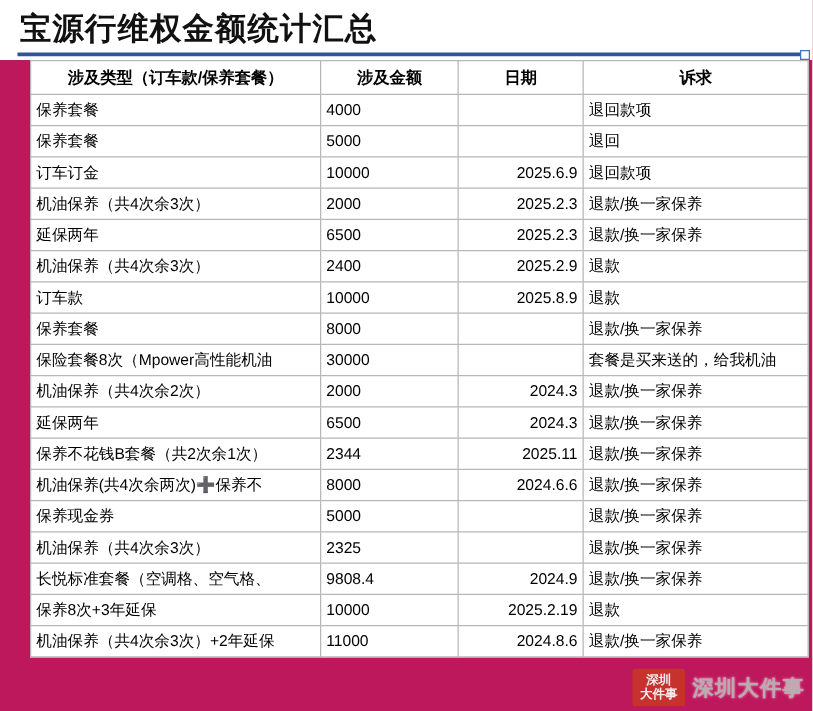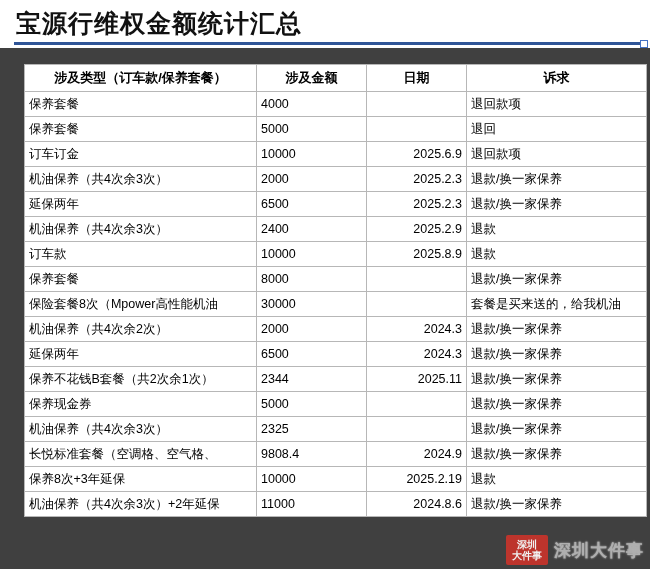--- a/index.html
+++ b/index.html
@@ -11,21 +11,21 @@
     height: 569px;
     background: #ffffff;
     font-family: "Liberation Sans", "DejaVu Sans", sans-serif;
     overflow: hidden;
     position: relative;
   }
   .sheet {
     position: relative;
     width: 650px;
     height: 569px;
-    background: #404040;
+    background: #be185d;
   }
   
   .title-band {
     position: relative;
     height: 48px;
     background: #ffffff;
     display: flex;
     align-items: center;
     padding-left: 16px;
     box-sizing: border-box;
@@ -56,21 +56,20 @@
     background: #ffffff;
     box-sizing: border-box;
   }
   
   table.grid {
     border-collapse: collapse;
     width: 622px;
     margin-left: 24px;
     table-layout: fixed;
     background: #ffffff;
-    margin-top: 16px;
   }
   table.grid th, table.grid td {
     border: 1px solid #b7b7b7;
     font-size: 12.5px;
     color: #000000;
     height: 25px;
     padding: 0 4px;
     overflow: hidden;
     white-space: nowrap;
     box-sizing: border-box;
@@ -217,20 +216,26 @@
         <td class="date">2024.3</td>
         <td class="demand">退款/换一家保养</td>
       </tr>
       <tr>
         <td class="type">保养不花钱B套餐（共2次余1次）</td>
         <td class="amount">2344</td>
         <td class="date">2025.11</td>
         <td class="demand">退款/换一家保养</td>
       </tr>
       <tr>
+        <td class="type">机油保养(共4次余两次)➕保养不</td>
+        <td class="amount">8000</td>
+        <td class="date">2024.6.6</td>
+        <td class="demand">退款/换一家保养</td>
+      </tr>
+      <tr>
         <td class="type">保养现金券</td>
         <td class="amount">5000</td>
         <td class="date"></td>
         <td class="demand">退款/换一家保养</td>
       </tr>
       <tr>
         <td class="type">机油保养（共4次余3次）</td>
         <td class="amount">2325</td>
         <td class="date"></td>
         <td class="demand">退款/换一家保养</td>

